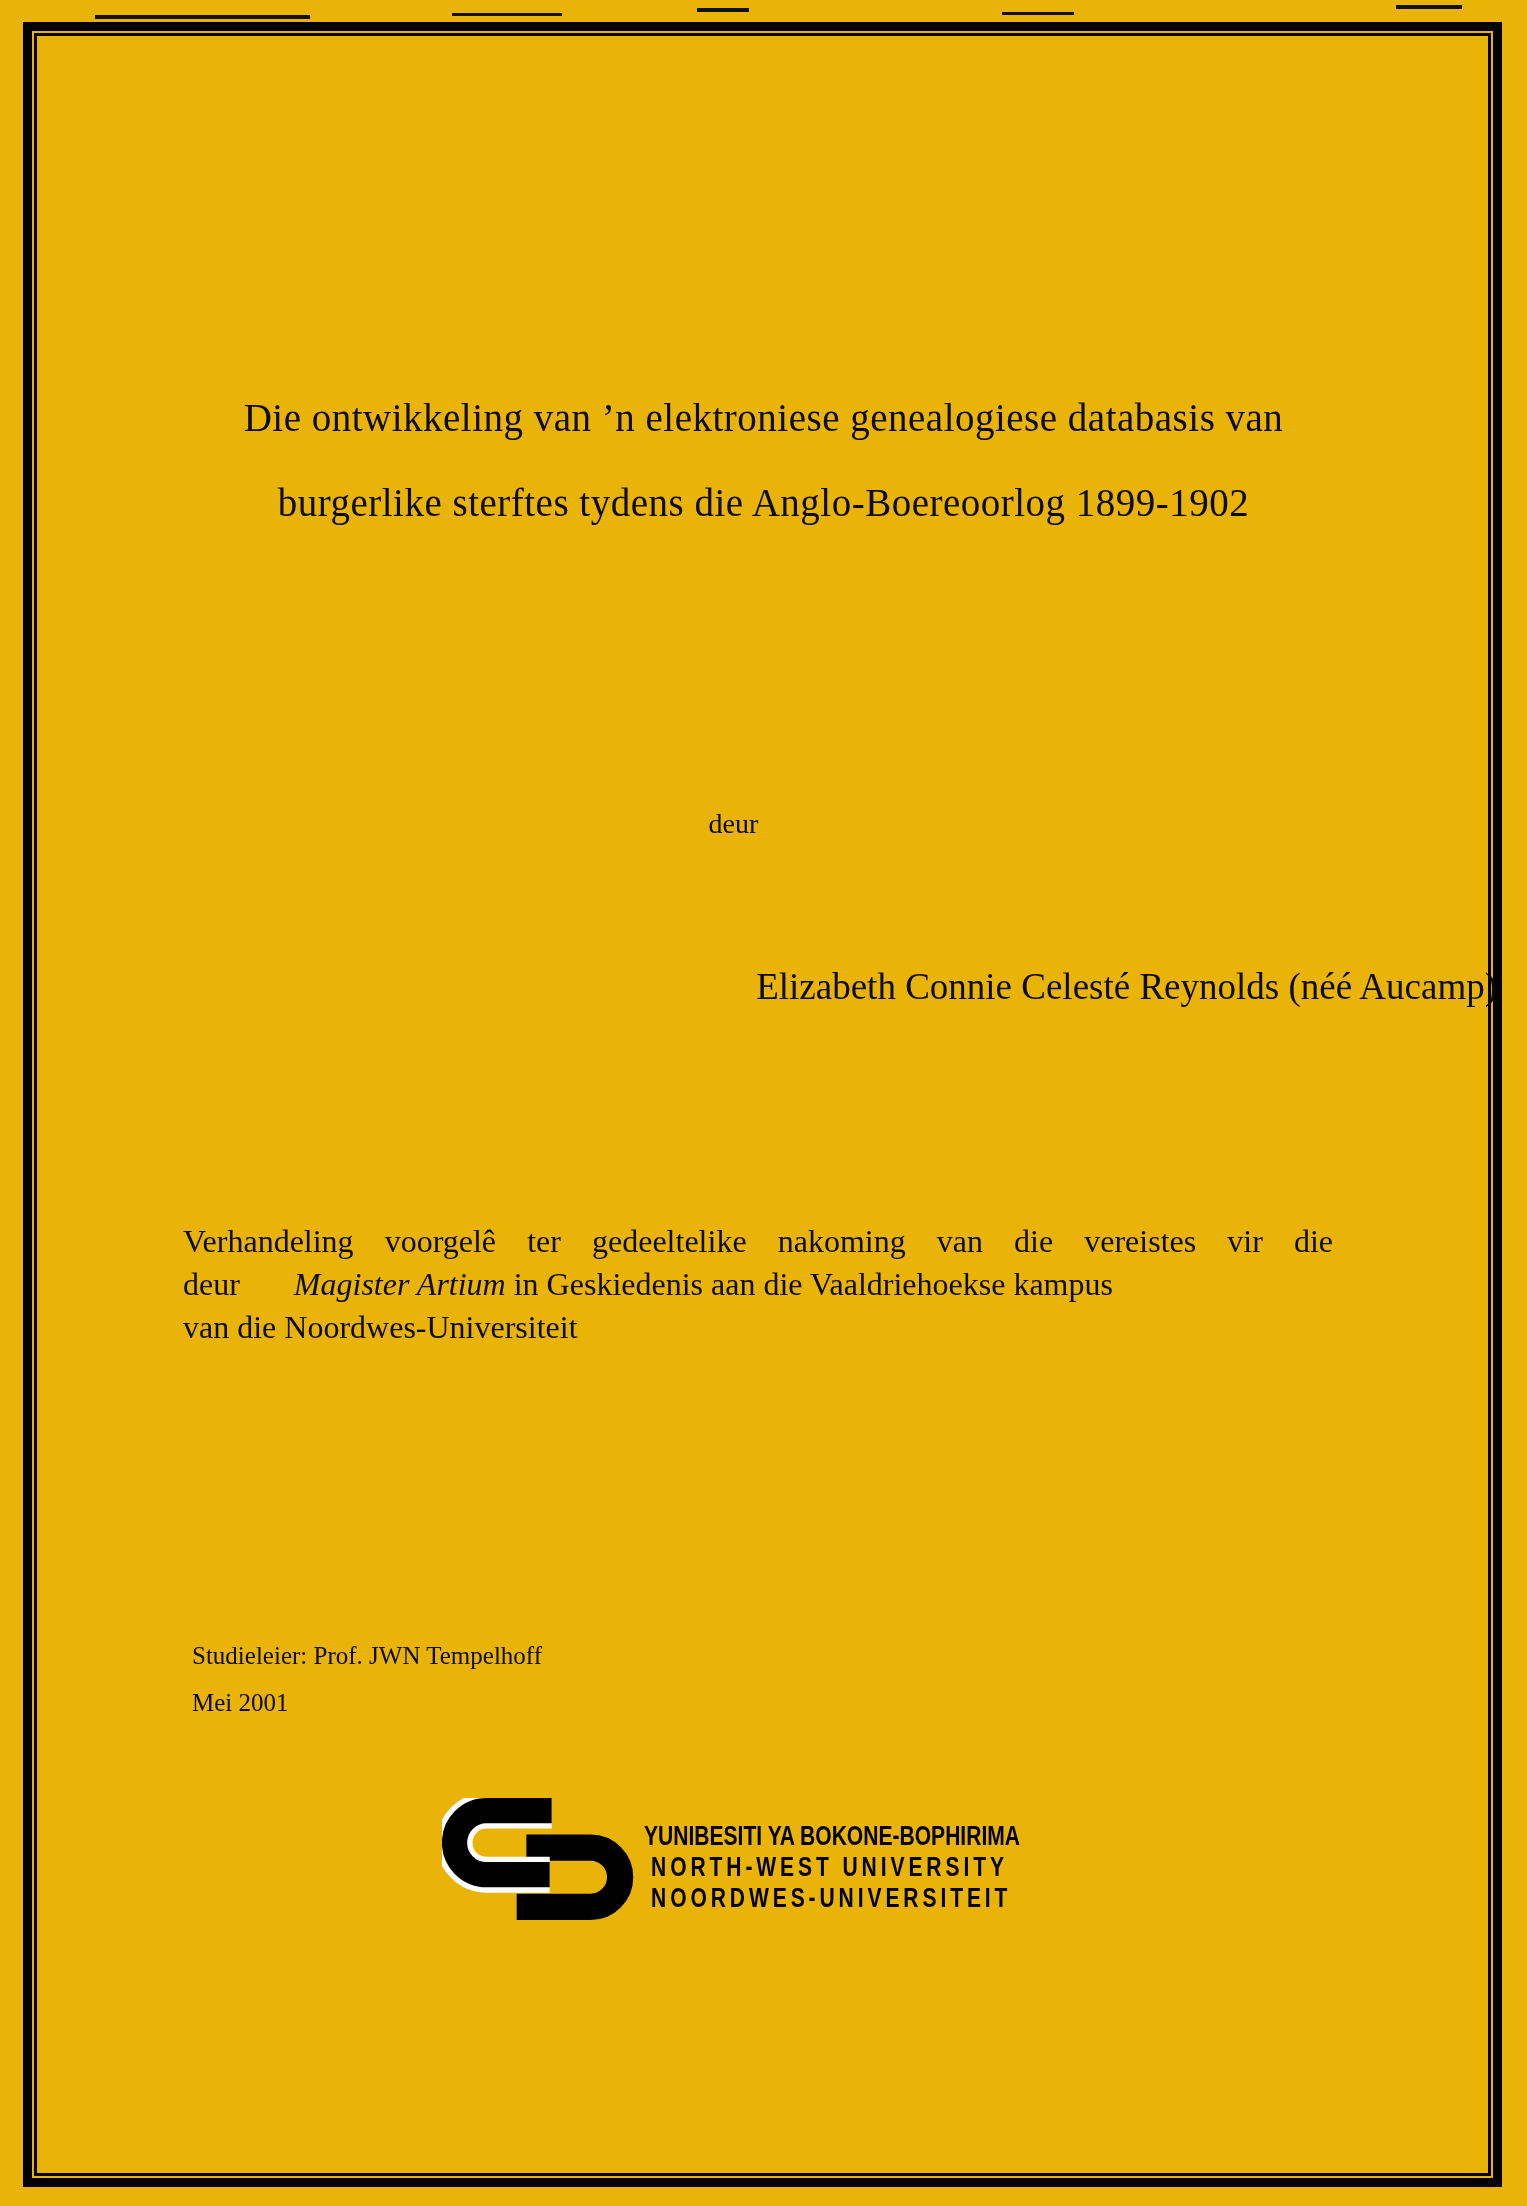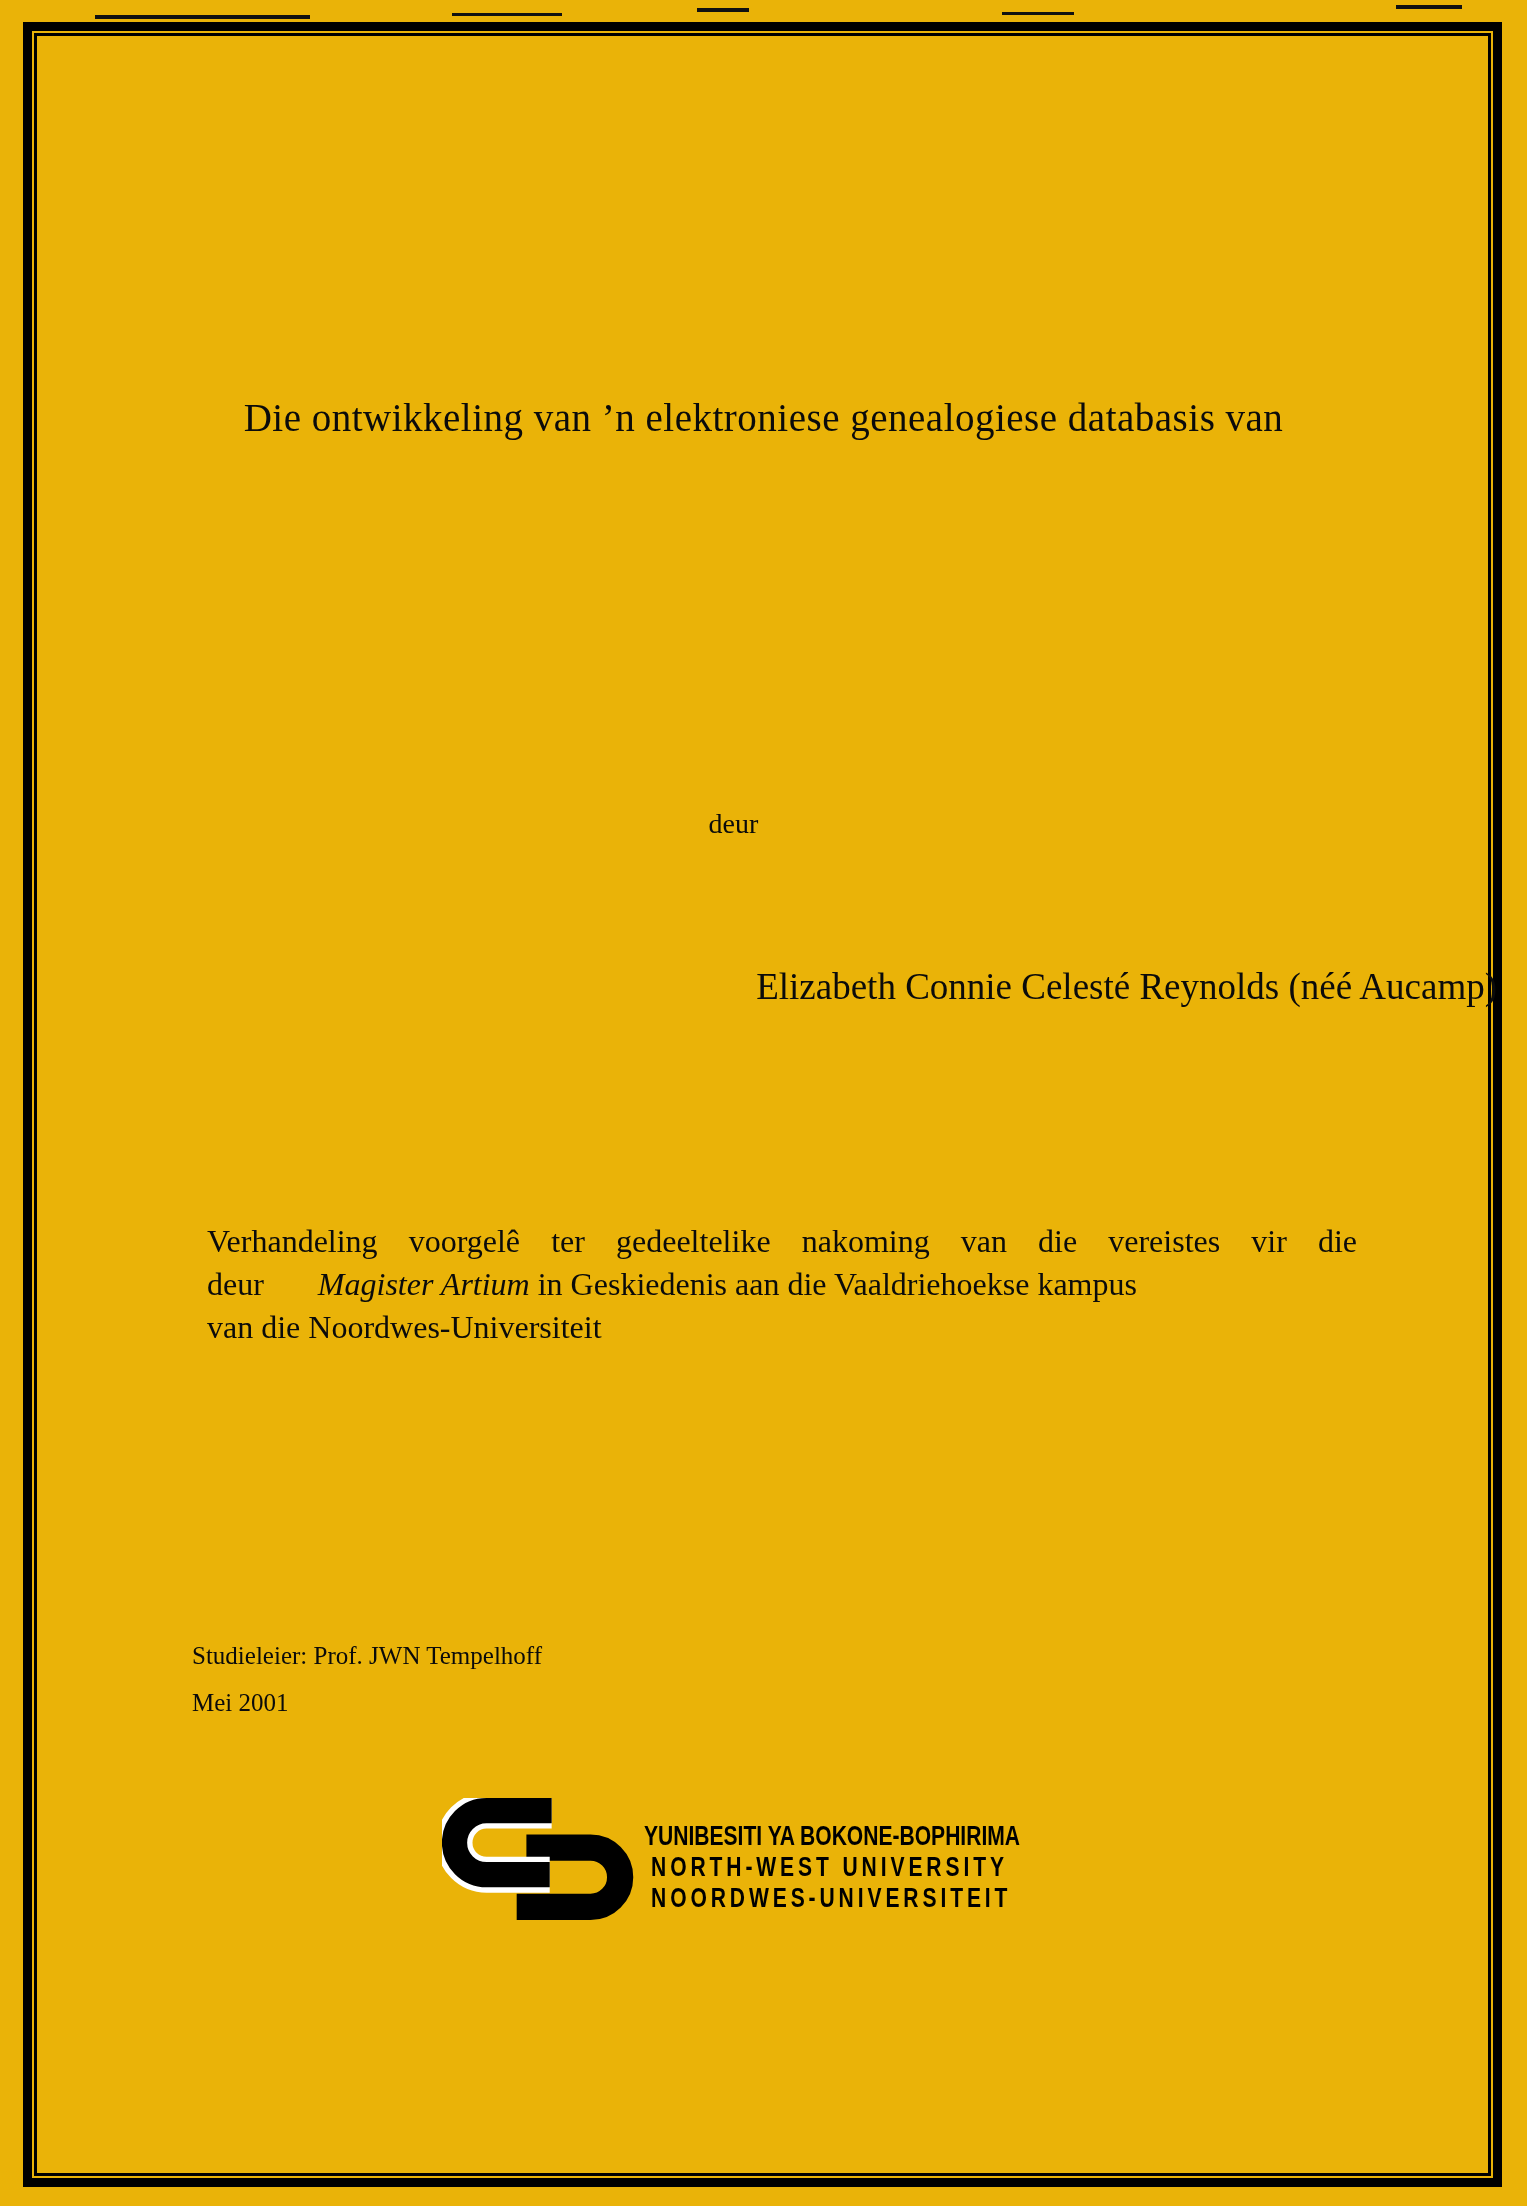--- a/index.html
+++ b/index.html
@@ -36,21 +36,21 @@
   }
   .byline {
     position:absolute; top:804px; left:0; right:60px;
     text-align:center; font-size:28px; line-height:40px;
   }
   .author {
     position:absolute; top:964px; left:0; right:30px;
     text-align:right; font-size:37px; line-height:46px;
   }
   .description {
-    position:absolute; top:1220px; left:207px; width:1150px;
+    position:absolute; top:1220px; left:183px; width:1150px;
     font-size:32px; line-height:43px;
   }
   .description .just { text-align:justify; text-align-last:justify; }
   .description .it { font-style:italic;margin-left:46px; }
   .supervisor-block {
     position:absolute; top:1632px; left:192px;
     font-size:25px; line-height:47px;
   }
   .logo-row {
     position:absolute; top:1798px; left:442px;
@@ -76,20 +76,21 @@
   <div class="artifact a3"></div>
   <div class="artifact a4"></div>
   <div class="artifact a5"></div>
 
   <div class="frame">
     <div class="frame-inner"></div>
   </div>
 
   <div class="title">
     <div>Die ontwikkeling van ’n elektroniese genealogiese databasis van</div>
+    <div>burgerlike sterftes tydens die Anglo-Boereoorlog 1899-1902</div>
   </div>
 
   <div class="byline">deur</div>
 
   <div class="author">Elizabeth Connie Celesté Reynolds (néé Aucamp)</div>
 
   <div class="description">
     <div class="just">Verhandeling voorgelê ter gedeeltelike nakoming van die vereistes vir die</div>
     <div><span>deur </span><span class="it">Magister Artium</span><span> in Geskiedenis aan die Vaaldriehoekse kampus</span></div>
     <div>van die Noordwes-Universiteit</div>

